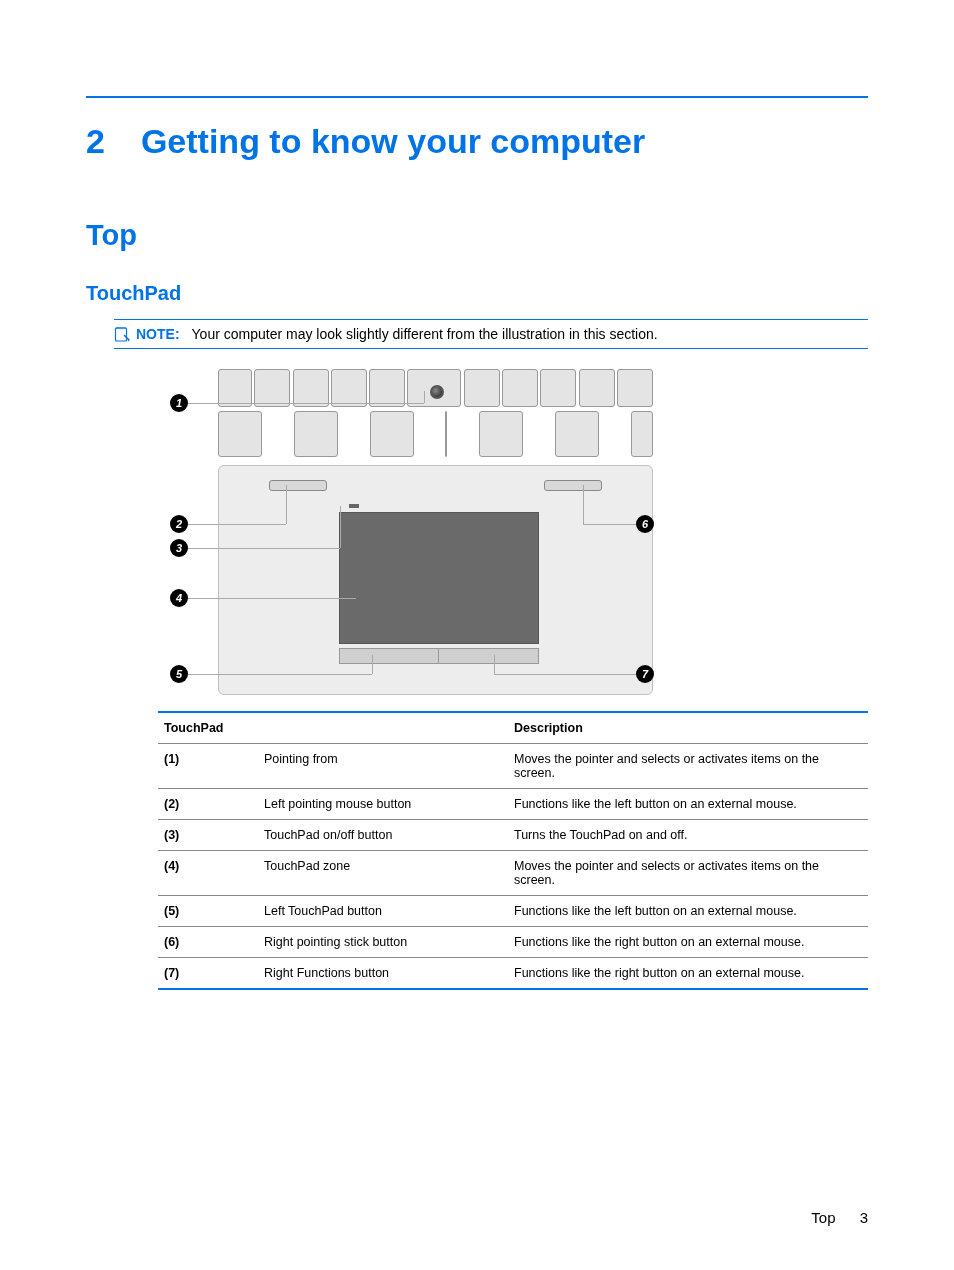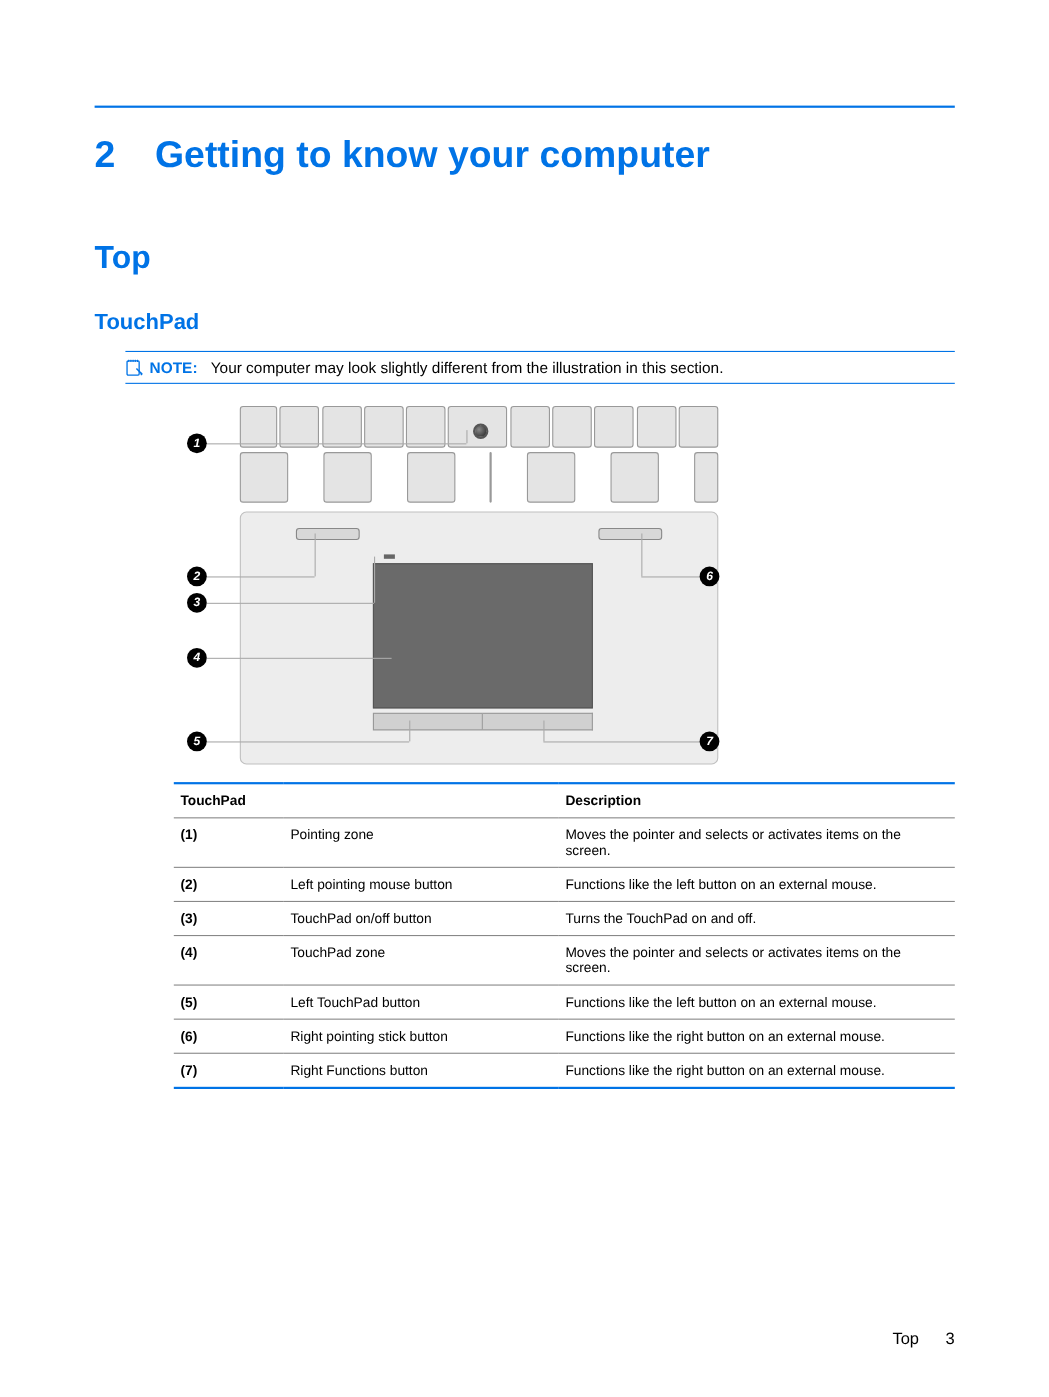--- a/index.html
+++ b/index.html
@@ -297,21 +297,21 @@
   <table class="component-table">
     <thead>
       <tr>
         <th class="col-num" colspan="2">TouchPad</th>
         <th class="col-desc">Description</th>
       </tr>
     </thead>
     <tbody>
       <tr>
         <td class="col-num">(1)</td>
-        <td class="col-comp">Pointing zone</td>
+        <td class="col-comp">Pointing from</td>
         <td class="col-desc">Moves the pointer and selects or activates items on the screen.</td>
       </tr>
       <tr>
         <td class="col-num">(2)</td>
         <td class="col-comp">Left pointing mouse button</td>
         <td class="col-desc">Functions like the left button on an external mouse.</td>
       </tr>
       <tr>
         <td class="col-num">(3)</td>
         <td class="col-comp">TouchPad on/off button</td>

